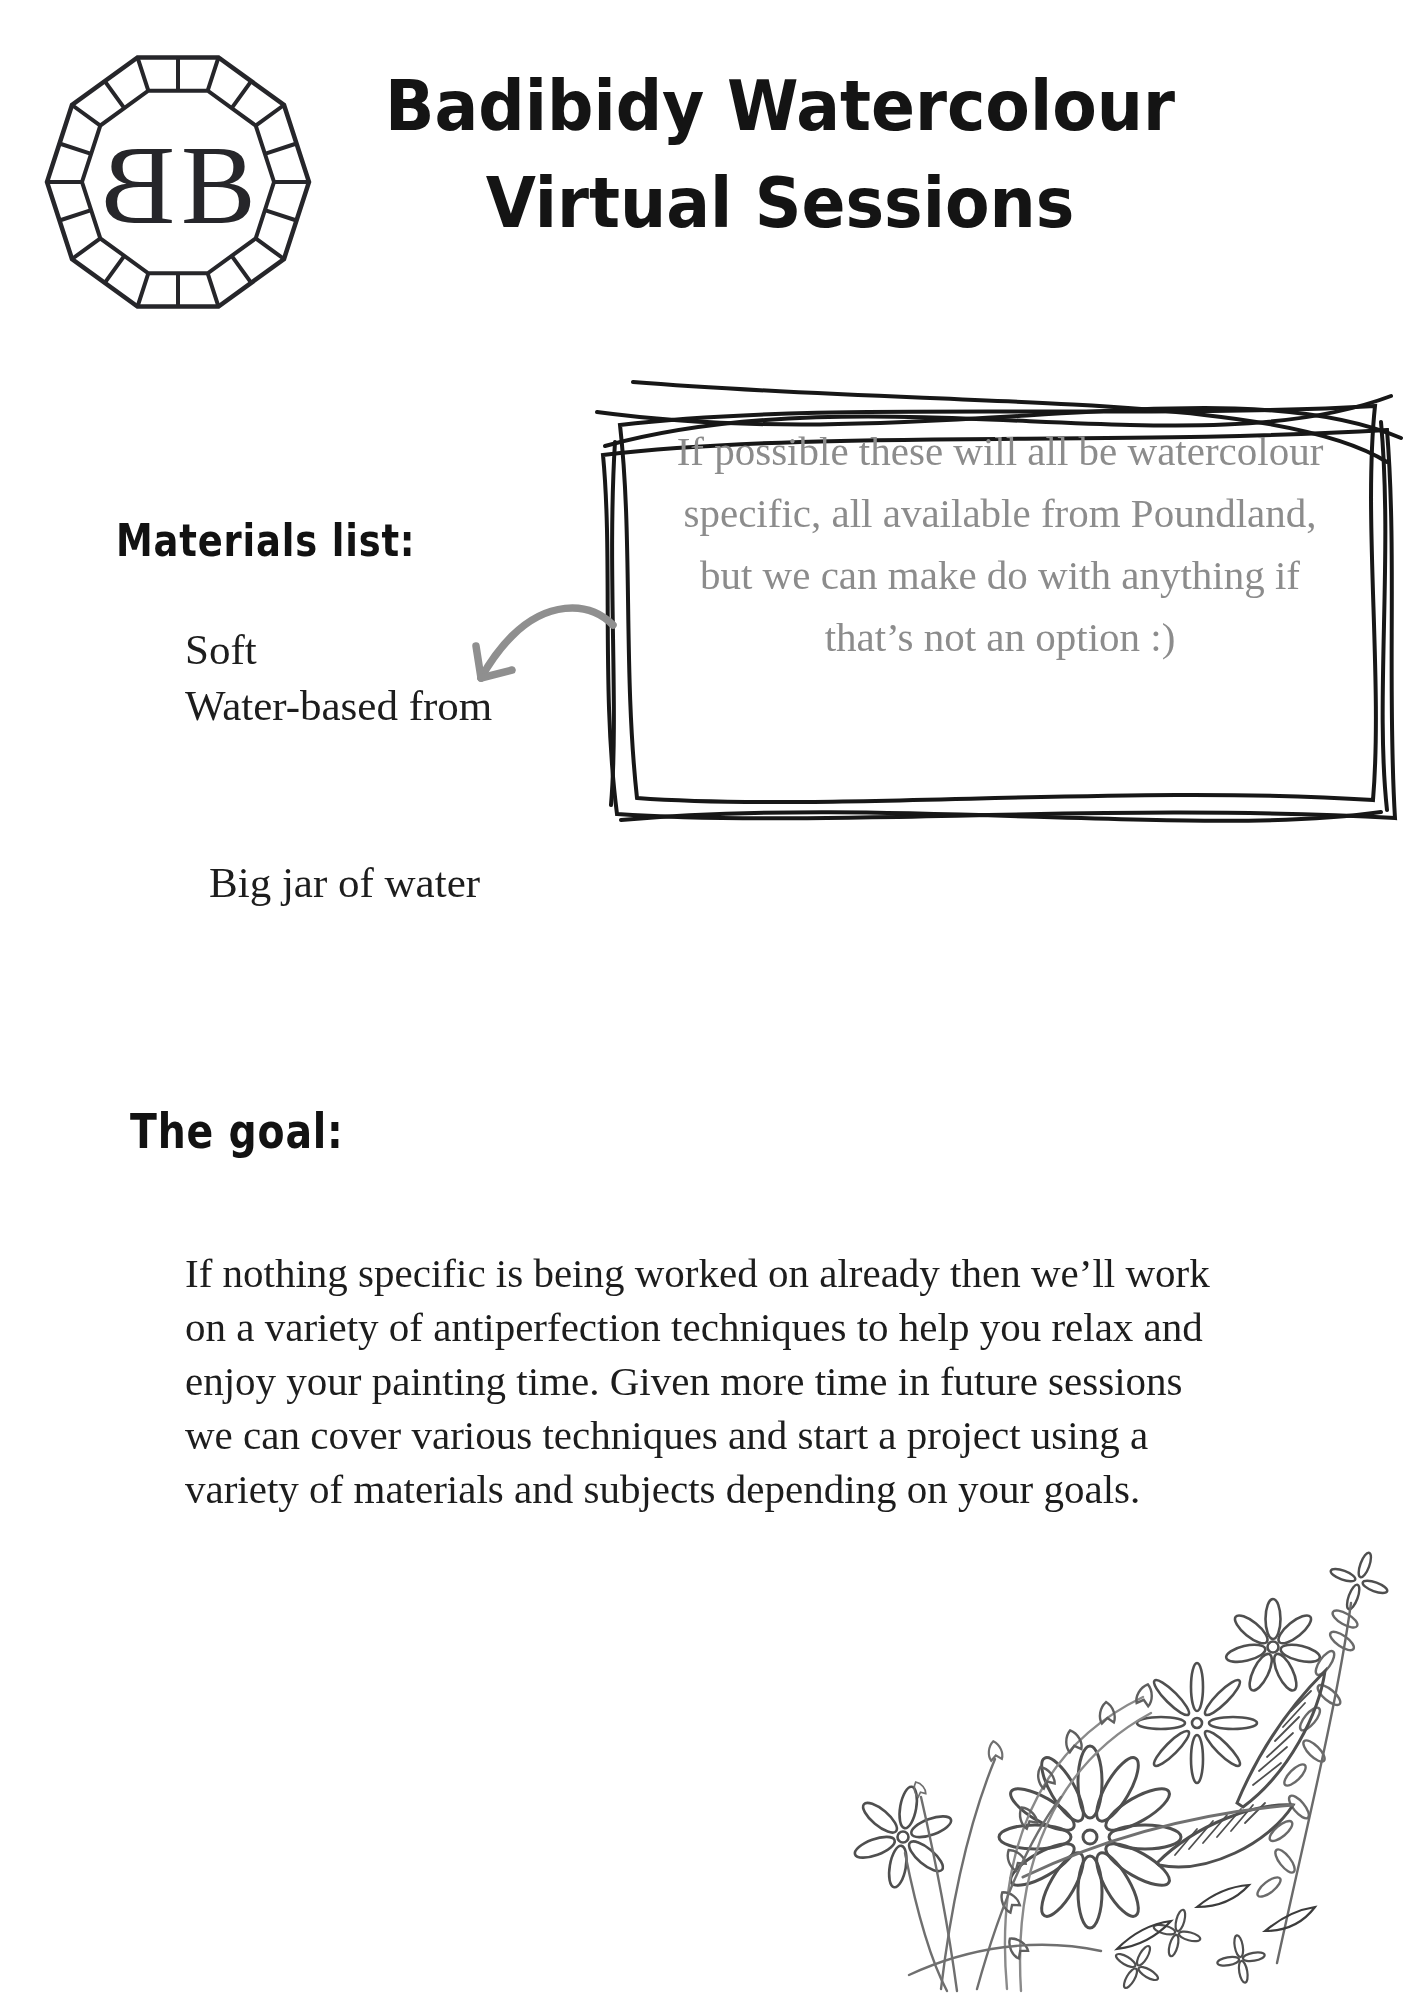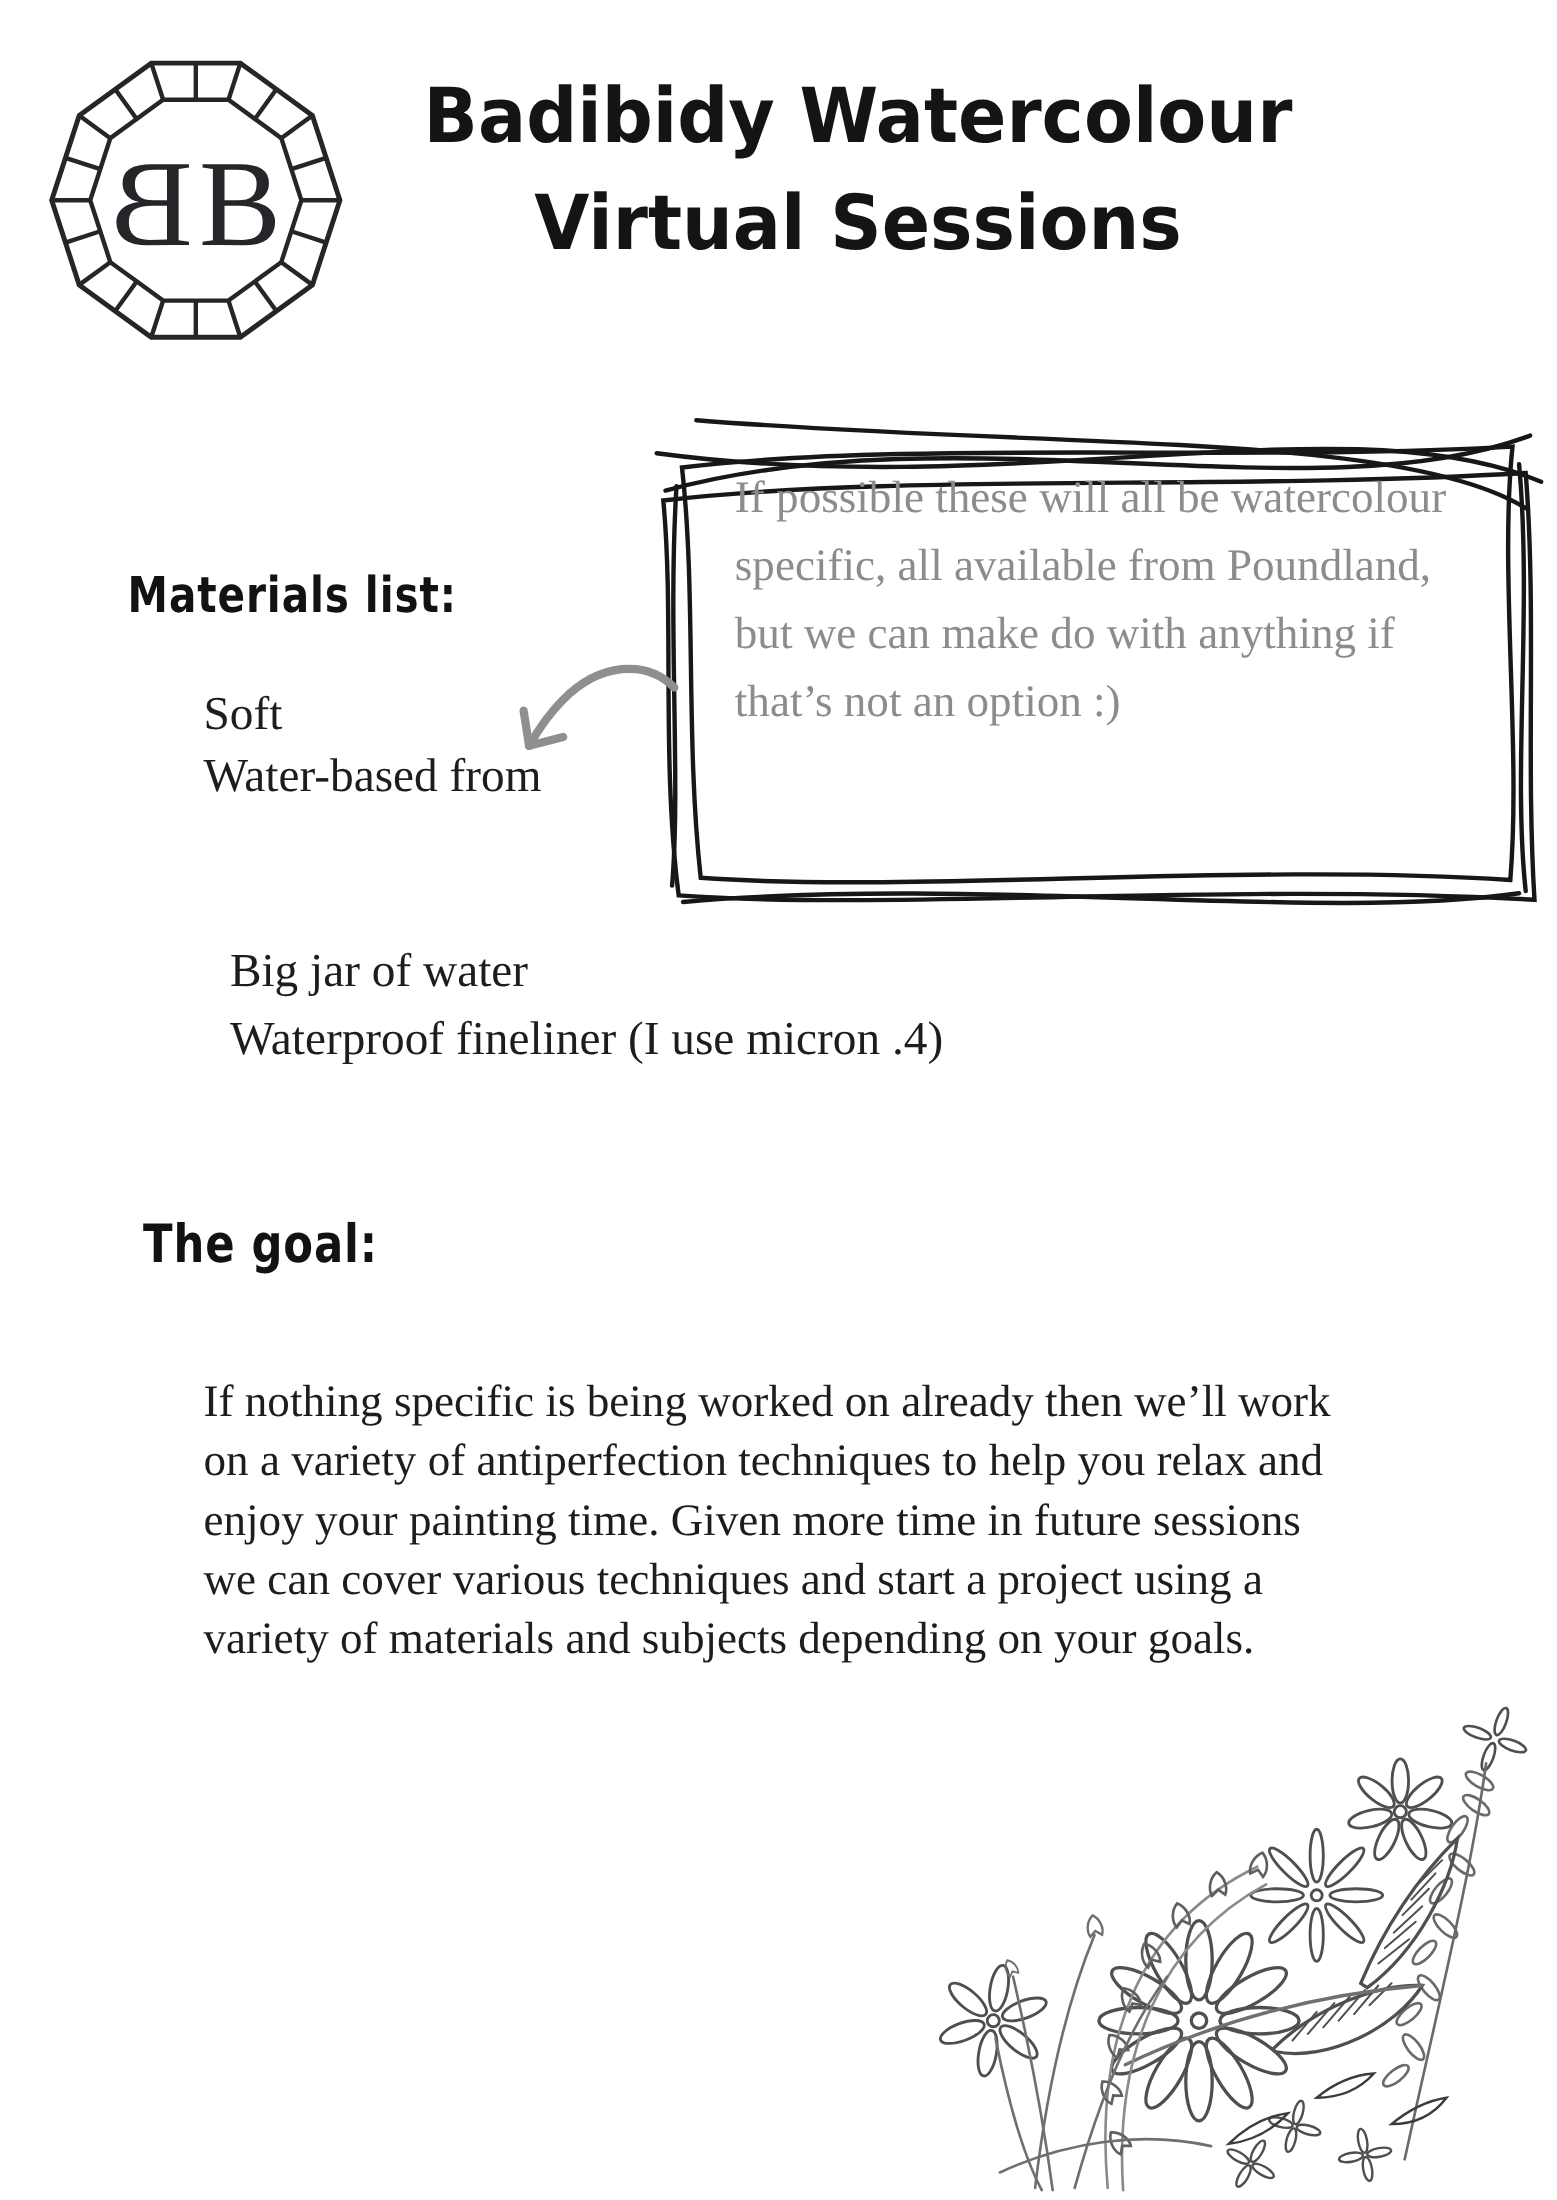--- a/index.html
+++ b/index.html
@@ -16,21 +16,21 @@
   }
   .title{
     left:300px;top:58px;width:960px;text-align:center;
     font-family:"DejaVu Sans","Liberation Sans",sans-serif;
     font-weight:bold;color:#141414;font-size:69px;line-height:97px;letter-spacing:0;
   }
   .title .tline{transform:scaleX(.94);transform-origin:center;}
   .logo-svg{left:38px;top:42px;}
   .note-frame{left:575px;top:350px;}
   .note-text{
-    left:668px;top:420px;width:664px;text-align:left;
+    left:668px;top:420px;width:664px;text-align:center;
     font-size:41px;line-height:62px;color:#8c8c8c;
   }
   .arrow-svg{left:455px;top:593px;}
   .materials-heading{left:116px;top:514px;font-size:45px;}
   .goal-heading{left:130px;top:1103px;font-size:48px;}
   .list{left:185px;font-size:43px;color:#1d1d1d;}
   .list1{top:622px;line-height:56px;}
   .list2{top:852px;line-height:62px;margin-left:24px;}
   .goal-body{
     left:185px;top:1246px;width:1048px;
@@ -86,21 +86,20 @@
     </g>
   </svg>
 
   <div class="abs script materials-heading">Materials list:</div>
   <div class="abs list list1">
     <div>Soft</div>
     <div>Water-based from</div>
   </div>
   <div class="abs list list2">
     <div>Big jar of water</div>
-    <div>Waterproof fineliner (I use micron .4)</div>
   </div>
 
   <div class="abs script goal-heading">The goal:</div>
   <div class="abs goal-body">If nothing specific is being worked on already then we’ll work on a variety of antiperfection techniques to help you relax and enjoy your painting time. Given more time in future sessions we can cover various techniques and start a project using a variety of materials and subjects depending on your goals.</div>
 
   <svg class="abs floral-svg" width="560" height="450" viewBox="0 0 560 450">
     <g fill="none" stroke="#4f4f4f" stroke-width="3" stroke-linecap="round">
 
       <g transform="translate(245,292)">
         <ellipse transform="rotate(0)" cx="0" cy="-55" rx="12" ry="36"></ellipse>

